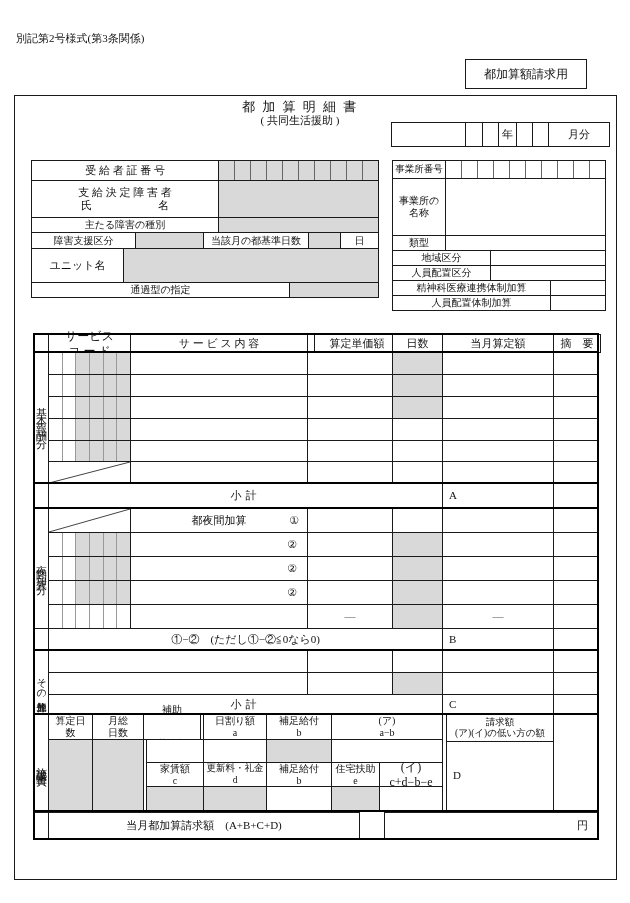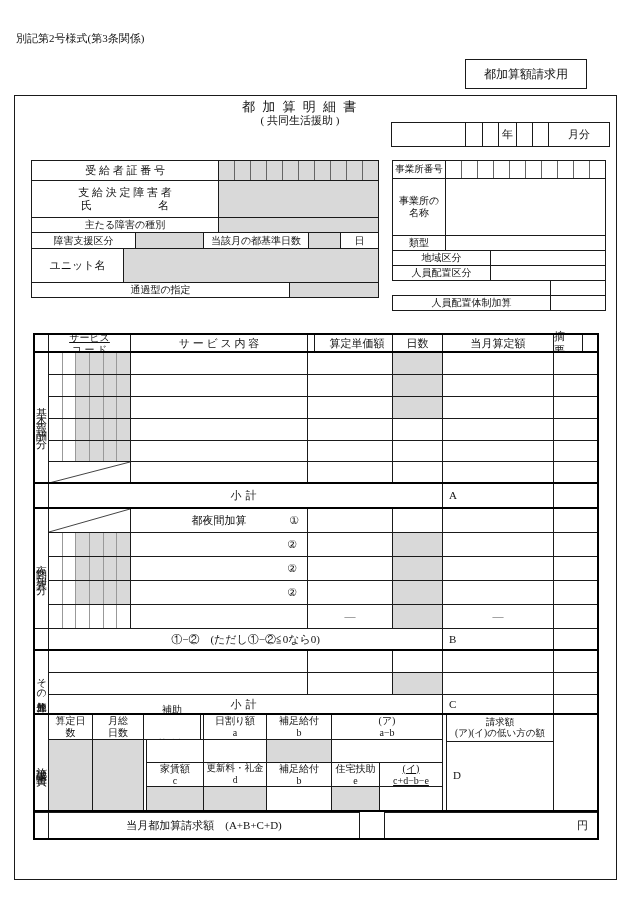--- a/index.html
+++ b/index.html
@@ -5,21 +5,21 @@
   html,body{margin:0;padding:0;background:#fff;}
   .sheet{position:relative;width:630px;height:903px;background:#fff;overflow:hidden;
          font-family:"Liberation Serif","DejaVu Serif",serif;color:#111;}
   .c{position:absolute;box-sizing:border-box;border:1px solid #1a1a1a;background:#fff;
      display:flex;align-items:center;justify-content:center;font-size:11px;line-height:1.2;}
   .g{background:#d9d9d9;}
   .nb{border:none;background:transparent;}
   .col{flex-direction:column;}
   .le{justify-content:flex-start;padding-left:6px;}
   .re{justify-content:flex-end;padding-right:10px;}
-  .f9{font-size:10px;text-decoration:underline;}
+  .f9{font-size:12px;}
   .f95{font-size:9.5px;}
   .f10{font-size:10px;}
   .f12{font-size:12px;}
   .f13{font-size:13px;}
   .v{writing-mode:vertical-rl;text-orientation:upright;}
   .vs8{letter-spacing:8px;}
   .vs5{letter-spacing:5px;}
   .vs2{letter-spacing:2px;}
   .ls4{letter-spacing:4px;}
   .ls2{letter-spacing:2px;}
@@ -100,34 +100,35 @@
     <span>事業所の</span>
     <span>名称</span>
   </div>
   <div class="c" style="left:445px;top:178px;width:161px;height:58px;"></div>
   <div class="c f10" style="left:392px;top:235px;width:54px;height:16px;">類型</div>
   <div class="c" style="left:445px;top:235px;width:161px;height:16px;"></div>
   <div class="c f10" style="left:392px;top:250px;width:99px;height:16px;">地域区分</div>
   <div class="c" style="left:490px;top:250px;width:116px;height:16px;"></div>
   <div class="c f10" style="left:392px;top:265px;width:99px;height:16px;">人員配置区分</div>
   <div class="c" style="left:490px;top:265px;width:116px;height:16px;"></div>
+  <div class="c f10" style="left:392px;top:280px;width:159px;height:16px;">精神科医療連携体制加算</div>
   <div class="c" style="left:550px;top:280px;width:56px;height:16px;"></div>
   <div class="c f10" style="left:392px;top:295px;width:159px;height:16px;">人員配置体制加算</div>
   <div class="c" style="left:550px;top:295px;width:56px;height:16px;"></div>
 
   <div class="c" style="left:33px;top:334px;width:16px;height:19px;"></div>
   <div class="c col f9" style="left:48px;top:334px;width:83px;height:19px;">
     <span>サービス</span>
     <span>コ ー ド</span>
   </div>
   <div class="c" style="left:130px;top:334px;width:178px;height:19px;">サ ー ビ ス 内 容</div>
   <div class="c" style="left:307px;top:334px;width:86px;height:19px;margin-left:7px;">算定単価額</div>
   <div class="c" style="left:392px;top:334px;width:51px;height:19px;">日数</div>
   <div class="c" style="left:442px;top:334px;width:112px;height:19px;">当月算定額</div>
-  <div class="c" style="left:553px;top:334px;width:30px;height:19px;">摘　要</div>
+  <div class="c" style="left:553px;top:334px;width:48px;height:19px;">摘　要</div>
 
   <div class="c v vs8" style="left:33px;top:352px;width:16px;height:132px;">基本報酬分</div>
 
   <div class="c sub" style="left:48px;top:352px;width:83px;height:23px;">
       <i></i>
       <i></i>
       <i class="gg"></i>
       <i class="gg"></i>
       <i class="gg"></i>
       <i class="gg"></i>

